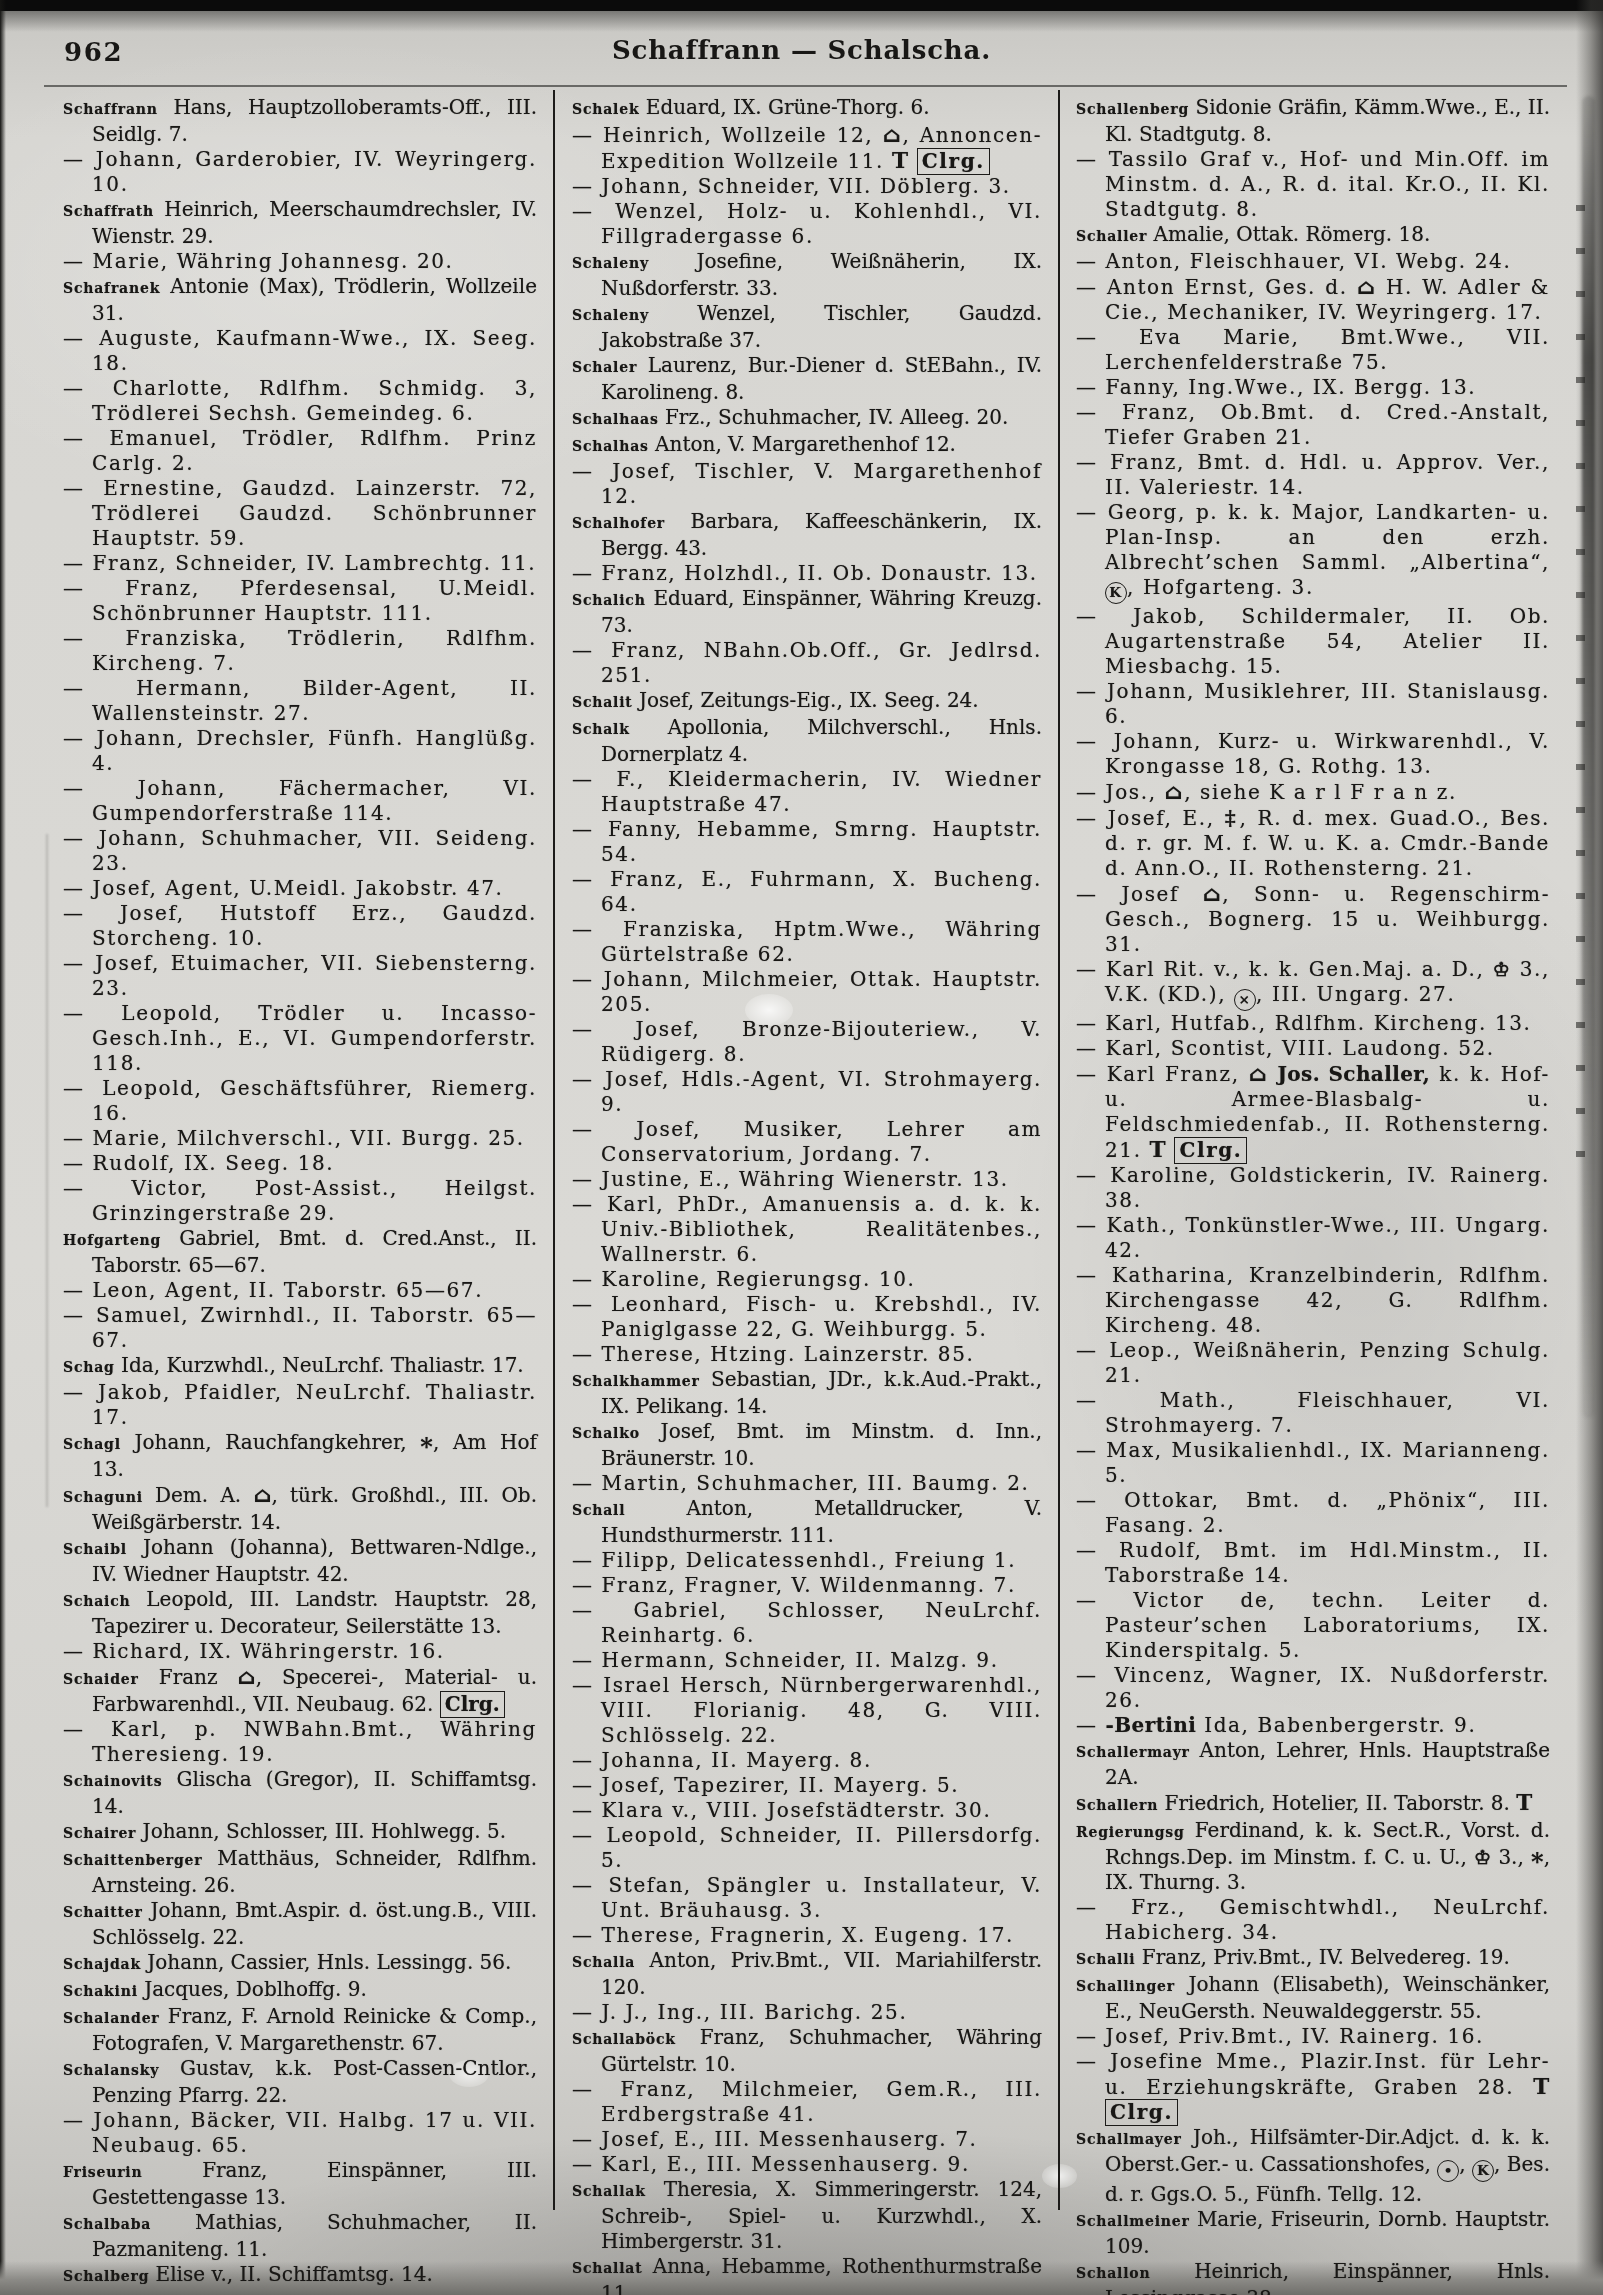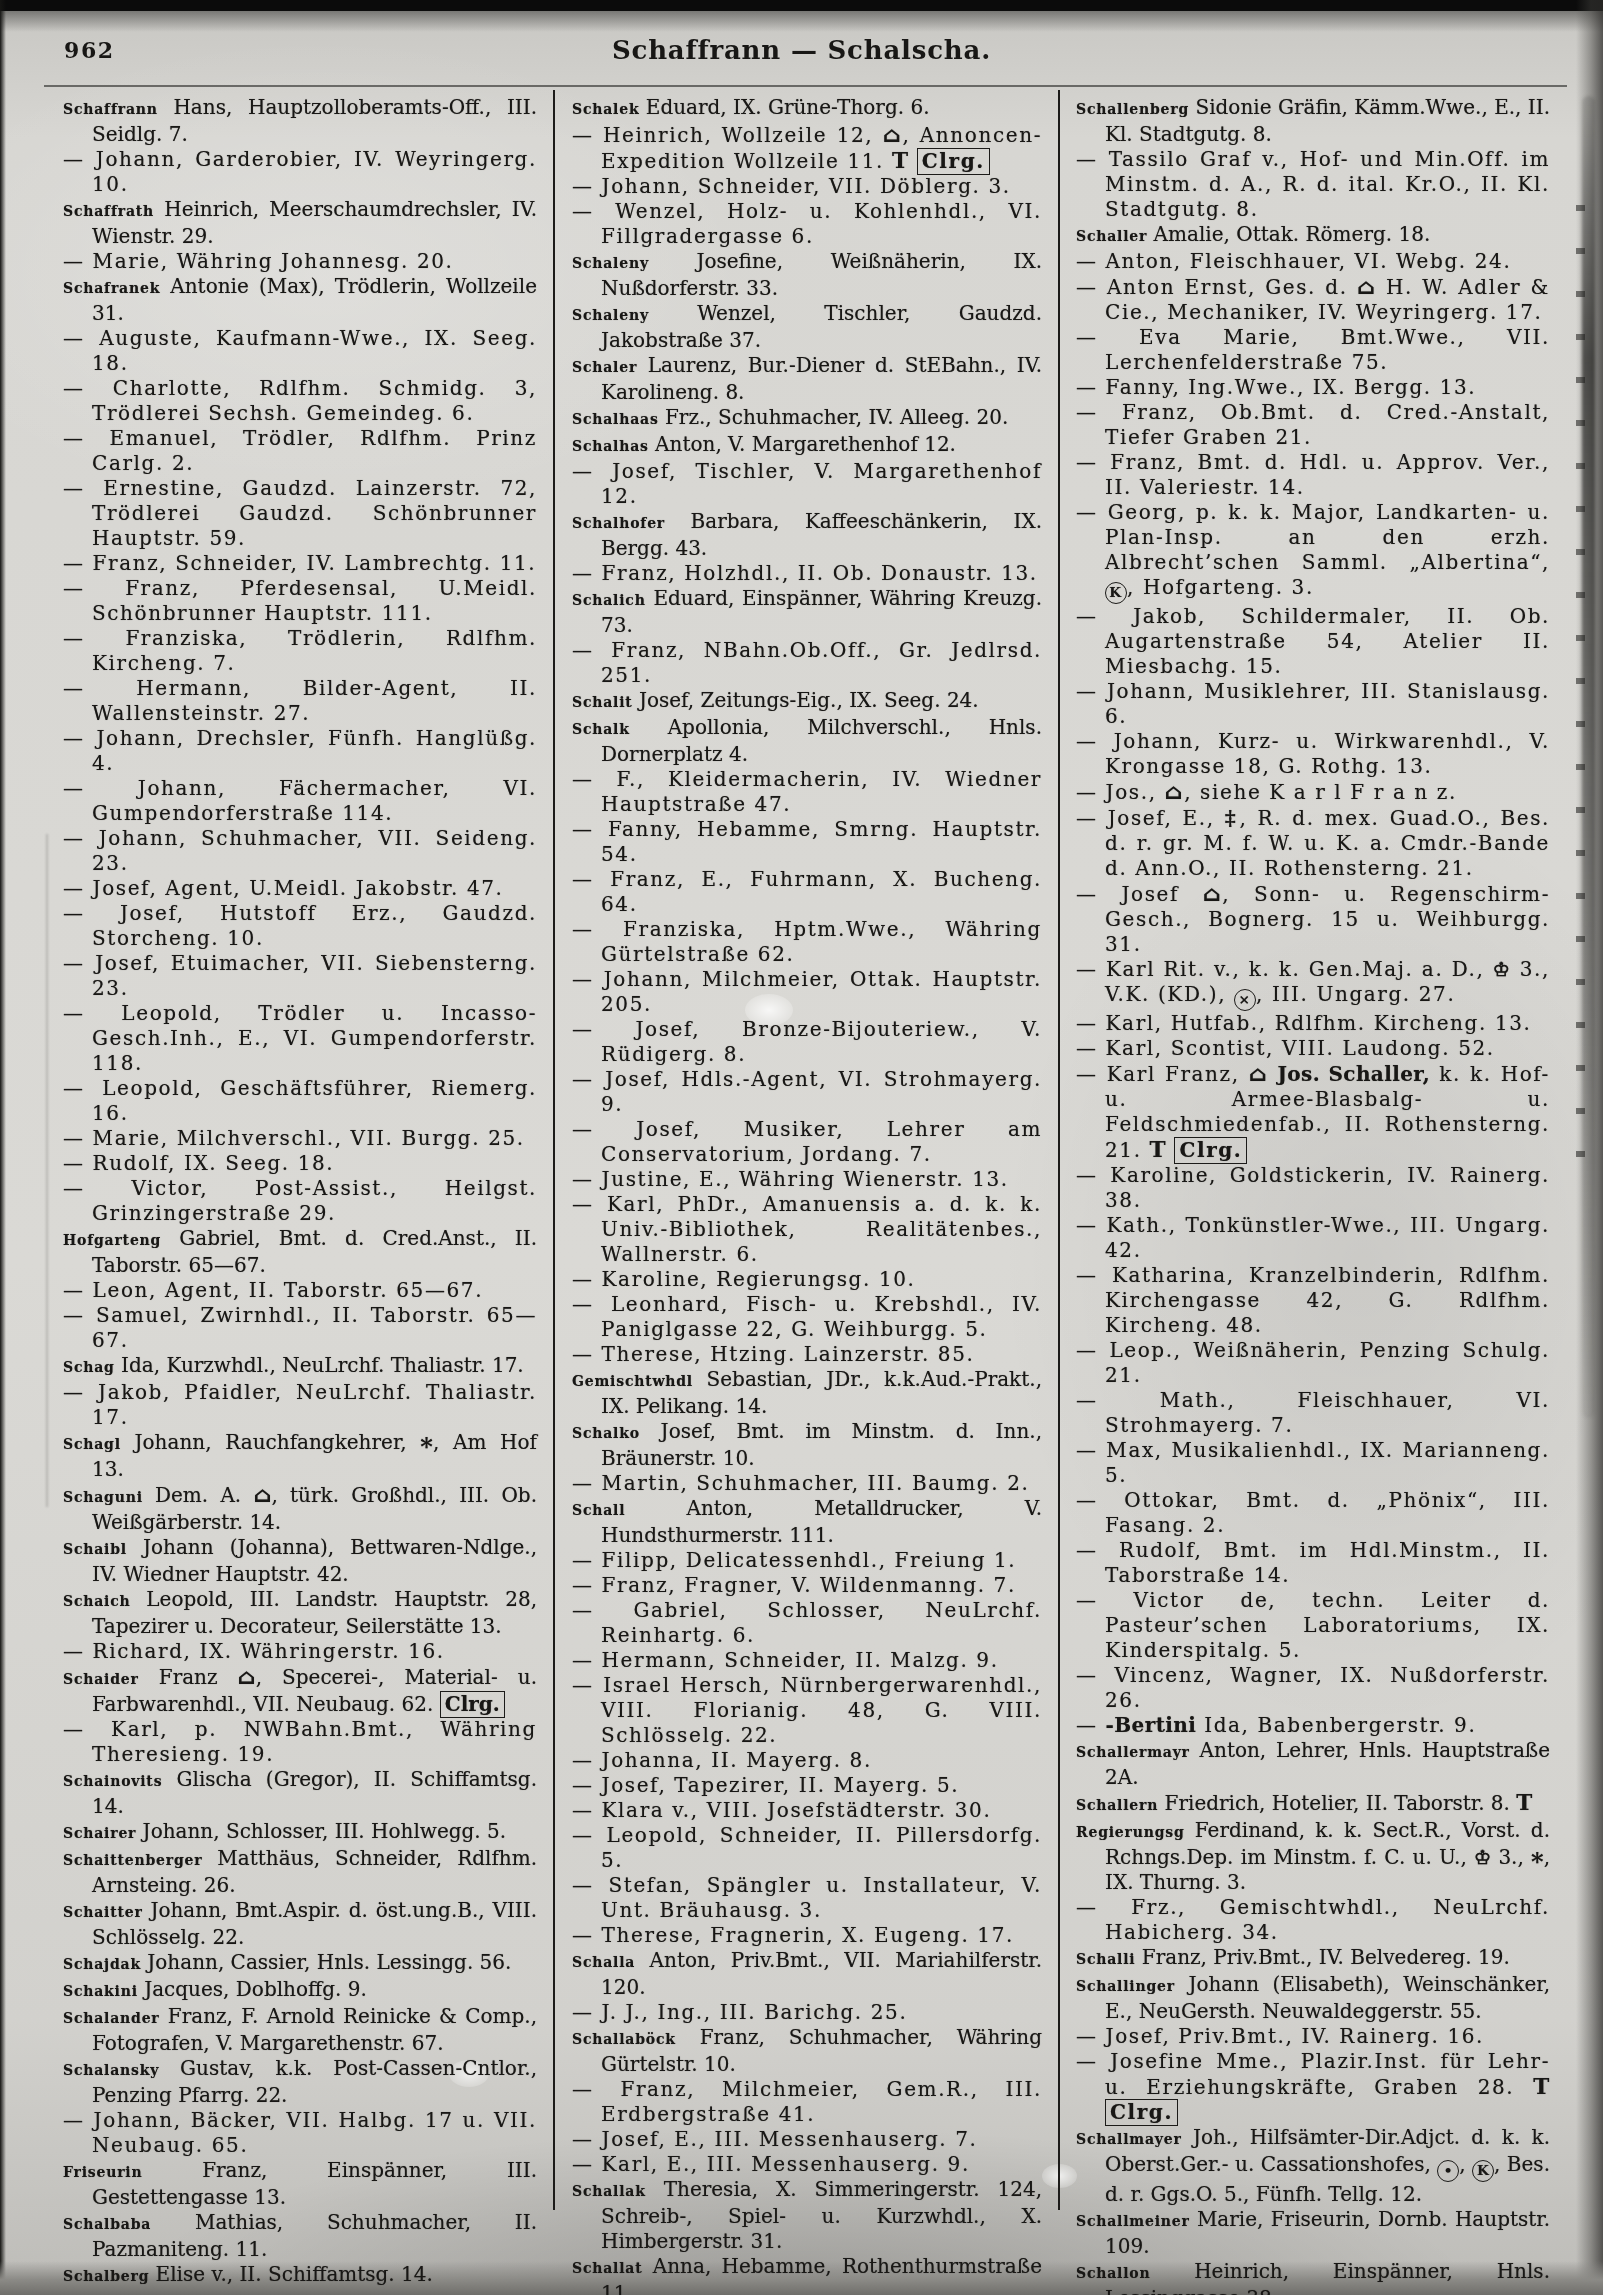--- a/index.html
+++ b/index.html
@@ -30,21 +30,21 @@
   }
   .margin-ticks {
     position:absolute; top:168px; right:17.6px; width:9.6px; height:1010px; opacity:0.55;
     background:repeating-linear-gradient(180deg, transparent 0 37px, #1d1d1b 37px 43px);
     filter:blur(0.4px);
   }
   .fold-shadow { position:absolute; left:46px; top:834px; width:2.4px; height:673px;
     background:rgba(30,30,28,0.18); filter:blur(1.2px); }
 
   .header { position:absolute; top:29px; left:0; width:100%; height:51px; }
-  .page-number { position:absolute; left:64px; top:8px; font-size:22px; font-weight:bold; letter-spacing:1.6px; }
+  .page-number { position:absolute; left:64px; top:8px; font-size:26px; font-weight:bold; letter-spacing:1.6px; }
   .page-title { position:absolute; left:0; top:6.4px; width:100%; text-align:center;
     font-size:26px; font-weight:bold; letter-spacing:0.8px; }
   .header-rule { position:absolute; top:85px; left:44px; width:1523px; height:1.6px; background:rgba(20,20,18,0.55); }
 
   .col-divider { position:absolute; top:90px; width:1.6px; height:2120px; background:#1c1b19; }
   #divider-1 { left:553px; }
   #divider-2 { left:1058px; }
 
   .column { position:absolute; top:95px; font-size:20px; line-height:25px; text-align:justify;
     text-shadow:0 0 0.8px rgba(20,18,15,0.55); }
@@ -169,21 +169,21 @@
       <div class="entry dash"><span class="dash">—</span> Franziska, Hptm.Wwe., Währing Gürtelstraße 62.</div>
       <div class="entry dash"><span class="dash">—</span> Johann, Milchmeier, Ottak. Hauptstr. 205.</div>
       <div class="entry dash"><span class="dash">—</span> Josef, Bronze-Bijouteriew., V. Rüdigerg. 8.</div>
       <div class="entry dash"><span class="dash">—</span> Josef, Hdls.-Agent, VI. Strohmayerg. 9.</div>
       <div class="entry dash"><span class="dash">—</span> Josef, Musiker, Lehrer am Conservatorium, Jordang. 7.</div>
       <div class="entry dash"><span class="dash">—</span> Justine, E., Währing Wienerstr. 13.</div>
       <div class="entry dash"><span class="dash">—</span> Karl, PhDr., Amanuensis a. d. k. k. Univ.-Bibliothek, Realitätenbes., Wallnerstr. 6.</div>
       <div class="entry dash"><span class="dash">—</span> Karoline, Regierungsg. 10.</div>
       <div class="entry dash"><span class="dash">—</span> Leonhard, Fisch- u. Krebshdl., IV. Paniglgasse 22, G. Weihburgg. 5.</div>
       <div class="entry dash"><span class="dash">—</span> Therese, Htzing. Lainzerstr. 85.</div>
-      <div class="entry head"><span class="headword">Gemischtwhdl</span> Sebastian, JDr., k.k.Aud.-Prakt., IX. Pelikang. 14.</div>
+      <div class="entry head"><span class="headword">Schalkhammer</span> Sebastian, JDr., k.k.Aud.-Prakt., IX. Pelikang. 14.</div>
       <div class="entry head"><span class="headword">Schalko</span> Josef, Bmt. im Minstm. d. Inn., Bräunerstr. 10.</div>
       <div class="entry dash"><span class="dash">—</span> Martin, Schuhmacher, III. Baumg. 2.</div>
       <div class="entry head"><span class="headword">Schall</span> Anton, Metalldrucker, V. Hundsthurmerstr. 111.</div>
       <div class="entry dash"><span class="dash">—</span> Filipp, Delicatessenhdl., Freiung 1.</div>
       <div class="entry dash"><span class="dash">—</span> Franz, Fragner, V. Wildenmanng. 7.</div>
       <div class="entry dash"><span class="dash">—</span> Gabriel, Schlosser, NeuLrchf. Reinhartg. 6.</div>
       <div class="entry dash"><span class="dash">—</span> Hermann, Schneider, II. Malzg. 9.</div>
       <div class="entry dash"><span class="dash">—</span> Israel Hersch, Nürnbergerwarenhdl., VIII. Florianig. 48, G. VIII. Schlösselg. 22.</div>
       <div class="entry dash"><span class="dash">—</span> Johanna, II. Mayerg. 8.</div>
       <div class="entry dash"><span class="dash">—</span> Josef, Tapezirer, II. Mayerg. 5.</div>

